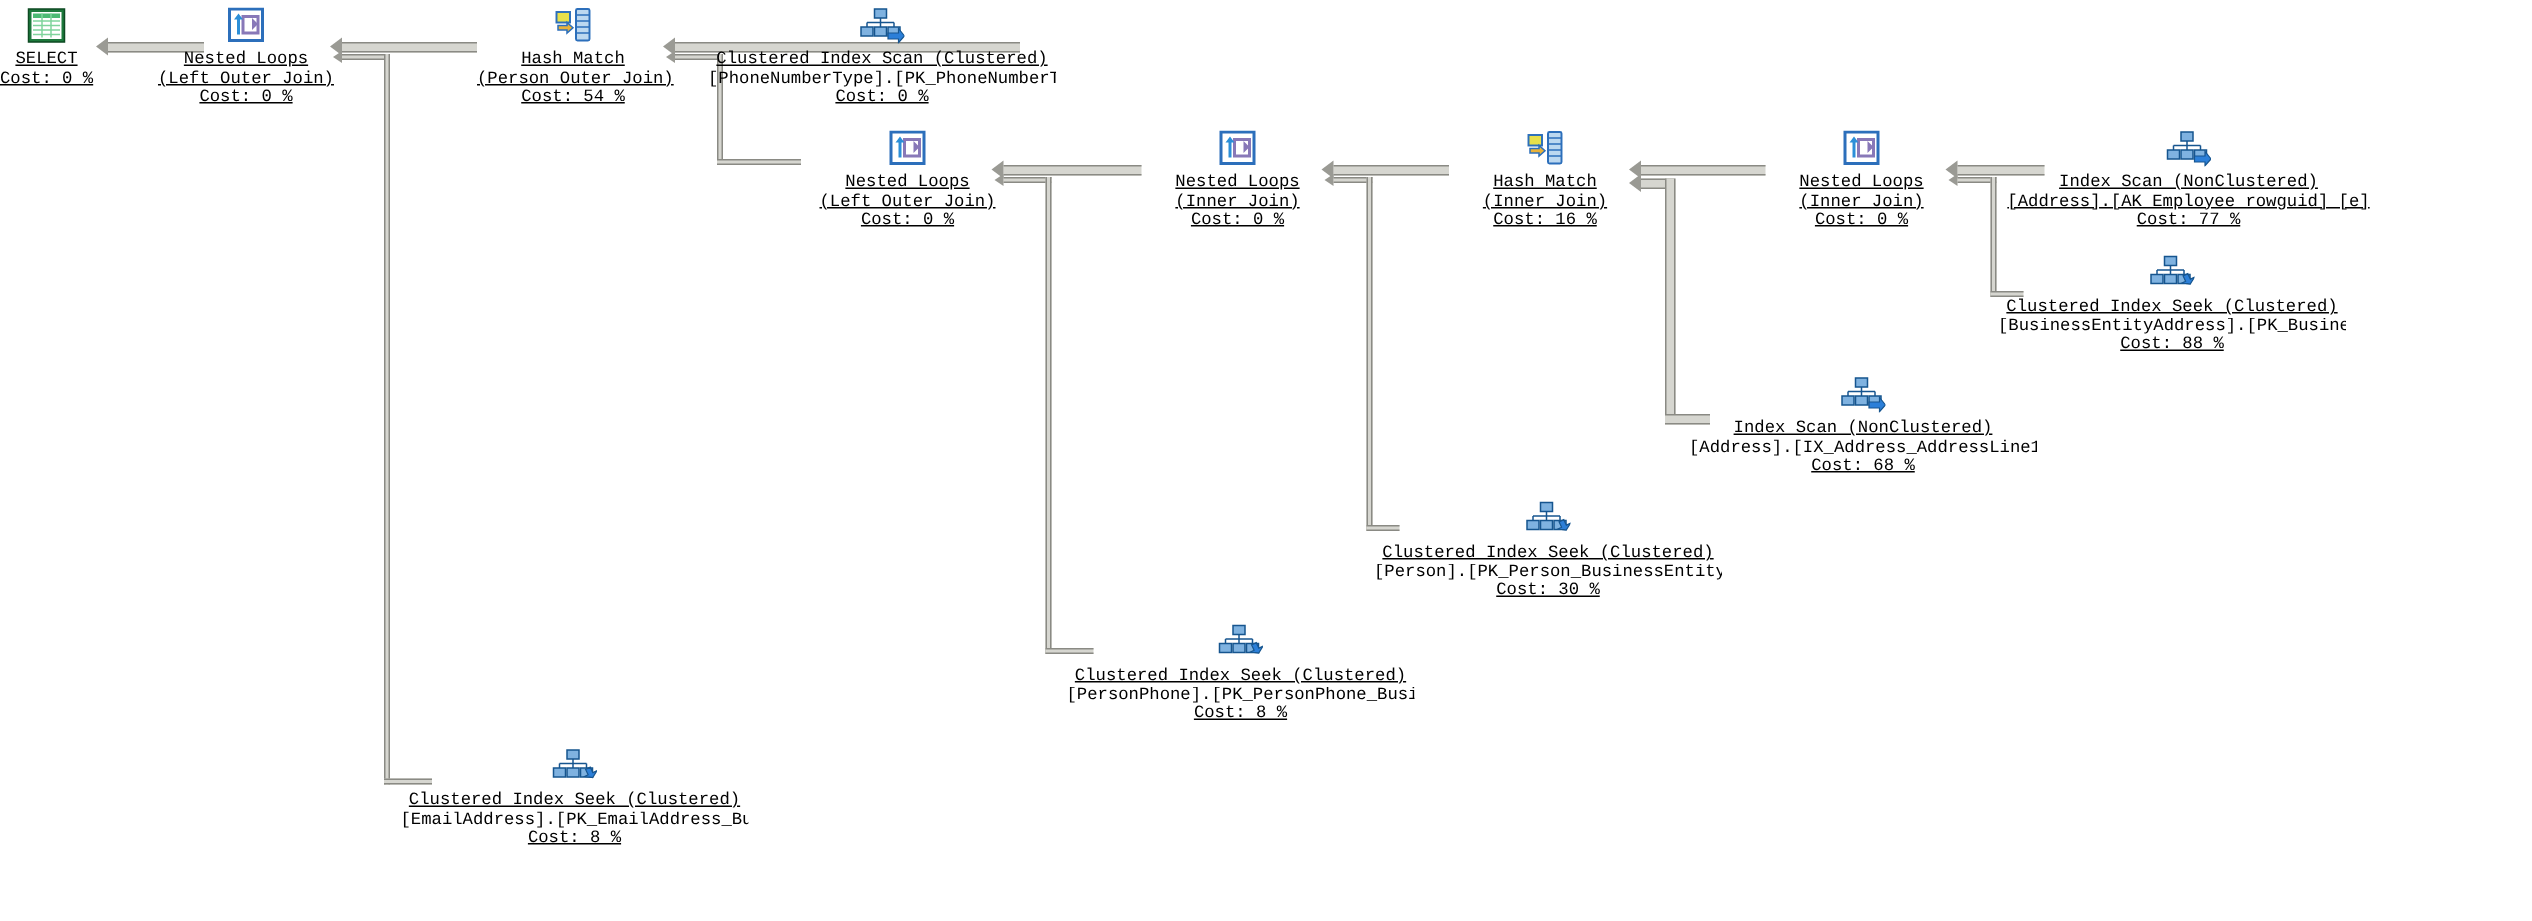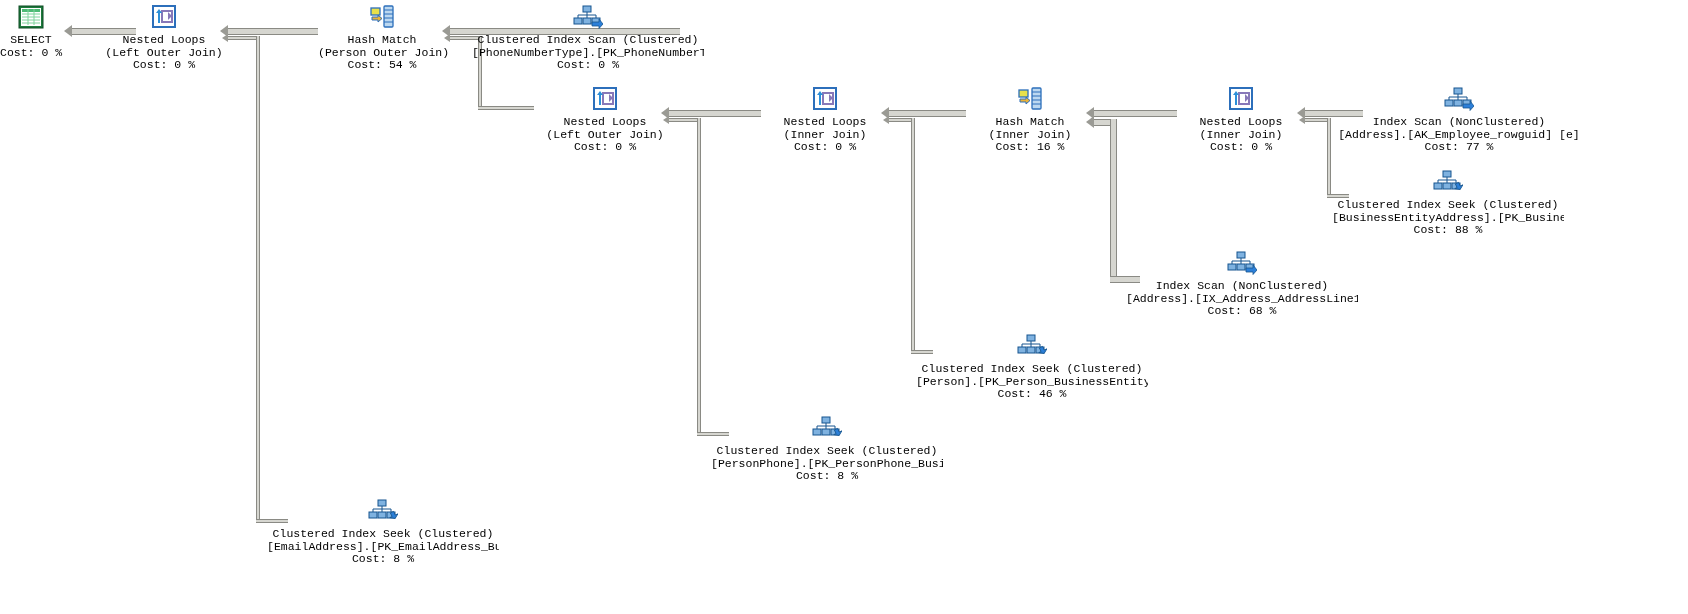--- a/index.html
+++ b/index.html
@@ -26,20 +26,21 @@
   }
   .node .icon-wrap {
     height: 30px;
     display: flex;
     align-items: center;
     justify-content: center;
     margin-bottom: 2px;
   }
   .node .lbl {
     display: block;
+    text-decoration: underline;
   }
   .node .lbl-trunc {
     display: block;
     overflow: hidden;
     text-overflow: clip;
   }
   
   .conn {
     position: absolute;
     background: #b0b0a8;
@@ -360,21 +361,21 @@
           <line x1="23" y1="10" x2="23" y2="13"></line>
         </g>
         <rect x="1" y="13" width="8" height="6" fill="#7fb2e0" stroke="#16558f" stroke-width="1"></rect>
         <rect x="10" y="13" width="8" height="6" fill="#7fb2e0" stroke="#16558f" stroke-width="1"></rect>
         <rect x="19" y="13" width="8" height="6" fill="#7fb2e0" stroke="#16558f" stroke-width="1"></rect>
         <path d="M22 14 L26 14 L26 11 L29 15.5 L26 20 L26 17.5 L22 17.5 Z" fill="#2c7fd8" stroke="#16558f" stroke-width="0.8" transform="rotate(65 25 16)"></path>
       </svg>
     </div>
     <span class="lbl">Clustered Index Seek (Clustered)</span>
     <span class="lbl-trunc">[Person].[PK_Person_BusinessEntityI…</span>
-    <span class="lbl">Cost: 46 %</span>
+    <span class="lbl">Cost: 30 %</span>
   </div>
 
   <div class="node" style="left:711px; top:413px; width:232px;">
     <div class="icon-wrap">
       <svg class="icon" width="30" height="24" viewBox="0 0 30 24">
         <rect x="10" y="1" width="8" height="6" fill="#7fb2e0" stroke="#16558f" stroke-width="1"></rect>
         <g stroke="#16558f" stroke-width="1" fill="none">
           <line x1="14" y1="7" x2="14" y2="10"></line>
           <line x1="5" y1="10" x2="23" y2="10"></line>
           <line x1="5" y1="10" x2="5" y2="13"></line>

